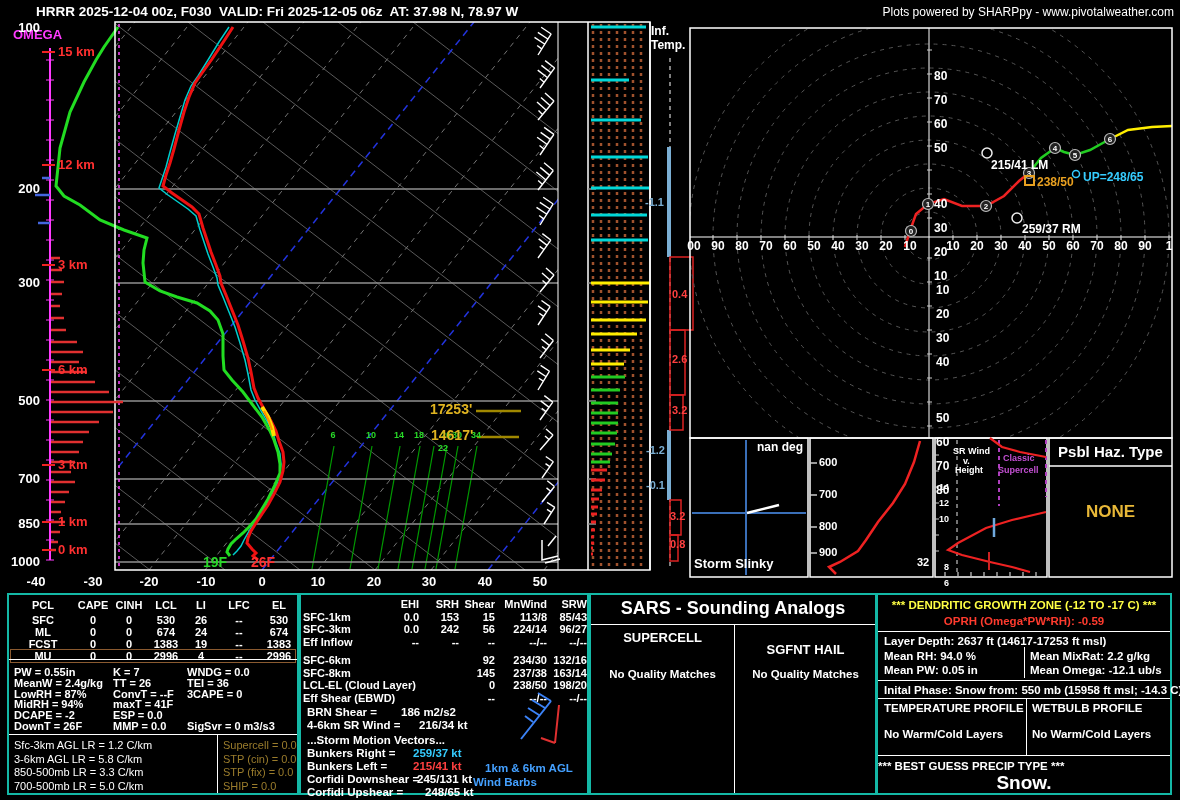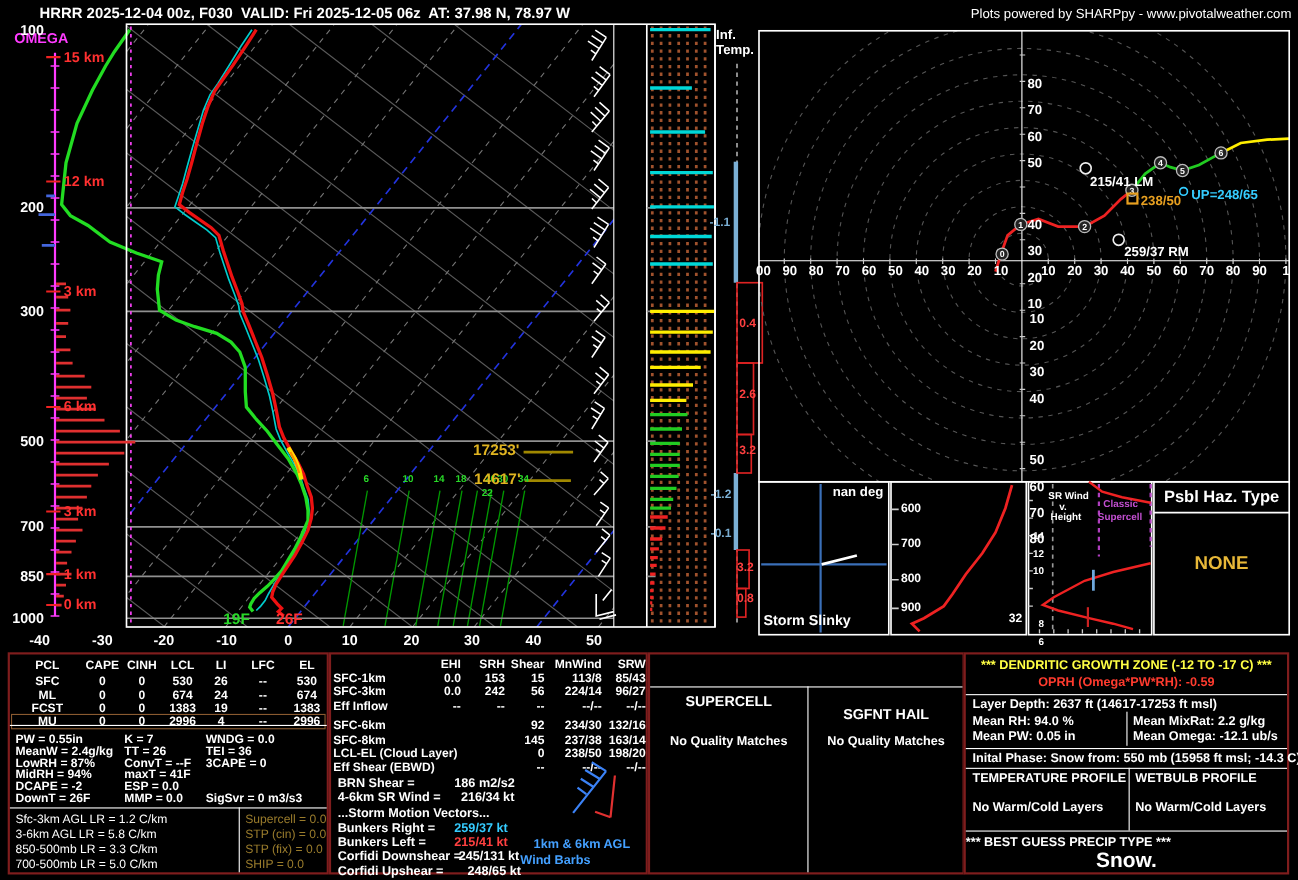--- a/index.html
+++ b/index.html
@@ -5,21 +5,21 @@
   html,body{margin:0;padding:0;background:#000;}
   #app{position:relative;width:1180px;height:800px;background:#000;overflow:hidden;
        font-family:"Liberation Sans",sans-serif;color:#fff;}
   .t{position:absolute;white-space:pre;font-weight:bold;line-height:1;}
   .s9{font-size:9px}.s11{font-size:11px}.s115{font-size:11.5px}
   .s12{font-size:12px}.s13{font-size:13px}.s14{font-size:14px}.s15{font-size:15px}
   .s17{font-size:17px}.s19{font-size:19px}
   .wh{color:#fff}.rd{color:#ff3030}.gn{color:#28d828}.cy{color:#35ccff}.mg{color:#ff3bff}
   .gold{color:#e0b420}.yel{color:#ffff44}.org{color:#e8a020}.stl{color:#7bafd4}
   .pur{color:#c24fd1}.dg{color:#9a7c2c}.bl{color:#44a0ff}.redv{color:#ff4040}
-  .panel{position:absolute;border:2px solid #7f1d1d;background:#000;box-sizing:border-box;}
+  .panel{position:absolute;border:2px solid #14b8a6;background:#000;box-sizing:border-box;}
   .hr{position:absolute;height:1px;background:#fff;}
   .vr{position:absolute;width:1px;background:#fff;}
   .pclrow{display:grid;grid-template-columns:64px 36px 36px 38px 32px 44px 36px;height:12px;
           align-items:center;text-align:center;font-size:11px;font-weight:bold;}
   .pclrow span{display:block}
   .kinerow{display:grid;grid-template-columns:84px 32px 40px 36px 52px 40px;height:12.5px;
            align-items:center;font-size:11px;font-weight:bold;}
   .kinerow .lab{text-align:left;white-space:nowrap}
   .kinerow .num{text-align:right}
   .kinerow .hd{text-align:right}
@@ -530,41 +530,42 @@
       <div class="kinerow">
         <span class="lab">Eff Shear (EBWD)</span>
           <span class="num"></span>
           <span class="num"></span>
           <span class="num">--</span>
           <span class="num">--/--</span>
           <span class="num">--/--</span>
       </div>
     </div>
     <div class="t wh s115" style="left:6px;top:112px">BRN Shear =</div>
-    <div class="t wh s115" style="left:112px;top:112px">186 m2/s2</div>
+    <div class="t wh s115" style="left:100px;top:112px">186 m2/s2</div>
     <div class="t wh s115" style="left:6px;top:125px">4-6km SR Wind =</div>
     <div class="t wh s115" style="left:118px;top:125px">216/34 kt</div>
     <div class="t wh s115" style="left:6px;top:140px">...Storm Motion Vectors...</div>
     <div class="t wh s115" style="left:6px;top:153px">Bunkers Right =</div>
     <div class="t cy s115" style="left:112px;top:153px">259/37 kt</div>
     <div class="t wh s115" style="left:6px;top:166px">Bunkers Left =</div>
     <div class="t redv s115" style="left:112px;top:166px">215/41 kt</div>
     <div class="t wh s115" style="left:6px;top:179px">Corfidi Downshear =</div>
     <div class="t wh s115" style="left:116px;top:179px">245/131 kt</div>
     <div class="t wh s115" style="left:6px;top:192px">Corfidi Upshear =</div>
     <div class="t wh s115" style="left:124px;top:192px">248/65 kt</div>
     <svg width="90" height="70" style="left:190px;top:96px">
       <path d="M30 48 L60 10 M60 10 L47 2 M54 17 L41 9 M48 24 L37 17 M42 31 L34 25" stroke="#3b82f6" stroke-width="2" fill="none"></path>
       <path d="M68 14 L64 52 M64 52 L50 47" stroke="#e03030" stroke-width="2" fill="none"></path>
     </svg>
     <div class="t bl s115" style="left:172px;width:112px;top:168px;text-align:center">1km &amp; 6km AGL</div>
     <div class="t bl s115" style="left:172px;width:112px;top:182px;">Wind Barbs</div>
   </div>
 
   <div class="panel" style="left:589px;top:593px;width:288px;height:202px">
+    <div class="t wh" style="left:0;right:0;top:4px;text-align:center;font-size:18px">SARS - Sounding Analogs</div>
     <div class="hr" style="left:0;right:0;top:29px"></div>
     <div class="vr" style="left:143px;top:29px;bottom:0"></div>
     <div class="t wh s13" style="left:0;width:143px;top:36px;text-align:center">SUPERCELL</div>
     <div class="t wh s13" style="left:143px;width:143px;top:48px;text-align:center">SGFNT HAIL</div>
     <div class="t wh s115" style="left:0;width:143px;top:74px;text-align:center">No Quality Matches</div>
     <div class="t wh s115" style="left:143px;width:143px;top:74px;text-align:center">No Quality Matches</div>
   </div>
 
   <div class="panel" style="left:876px;top:593px;width:296px;height:202px">
     <div class="t yel s115" style="left:0;right:0;top:5px;text-align:center">*** DENDRITIC GROWTH ZONE (-12 TO -17 C) ***</div>

